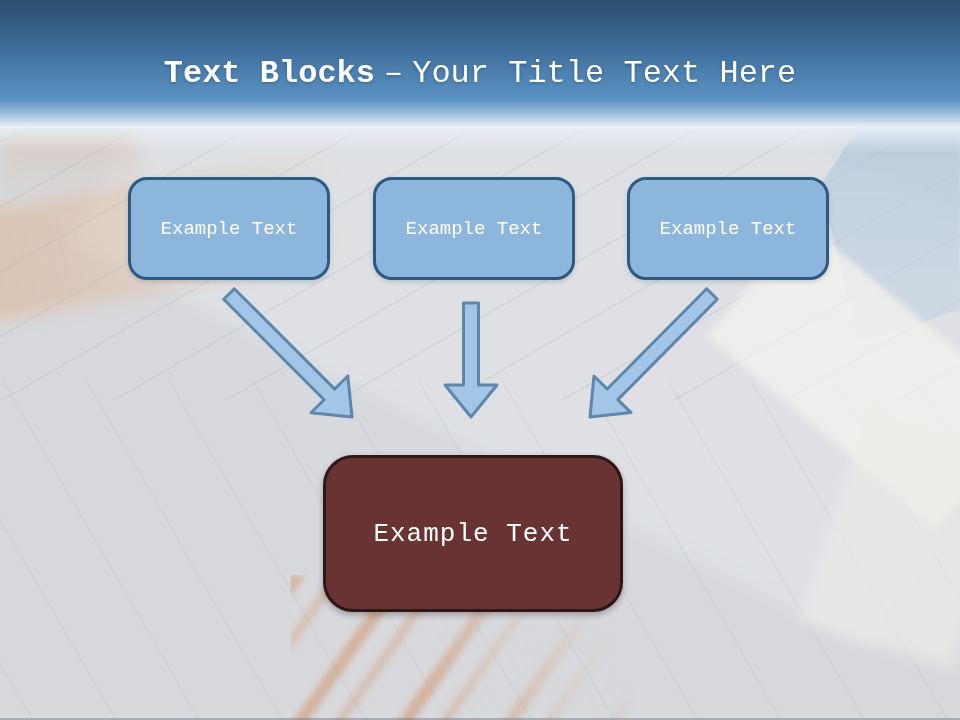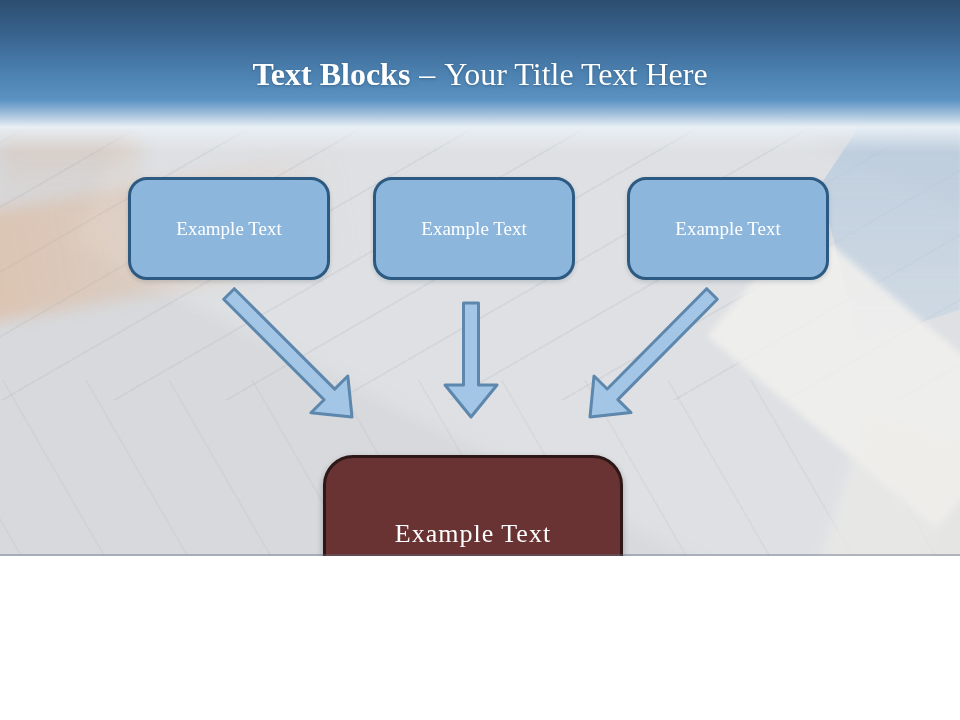--- a/index.html
+++ b/index.html
@@ -1,21 +1,21 @@
 <!DOCTYPE html>
 <html><head>
 <meta charset="utf-8">
 <style>
   html,body{margin:0;padding:0;}
   .slide{
     position:relative;
-    width:960px;height:556px;
+    width:960px;height:720px;
     overflow:hidden;
     background:#d4d5d9;
-    font-family:Liberation Serif, serif;
+    font-family:Liberation Mono, monospace;
   }
 
   
   .bg{position:absolute;inset:0;}
   .bg > div{position:absolute;}
   .bg-planks-upper{
     left:-40px;top:100px;width:1040px;height:300px;
     background:repeating-linear-gradient(150deg,
       rgba(130,140,158,0.25) 0px, rgba(130,140,158,0.25) 2px,
       transparent 2px, transparent 56px);

